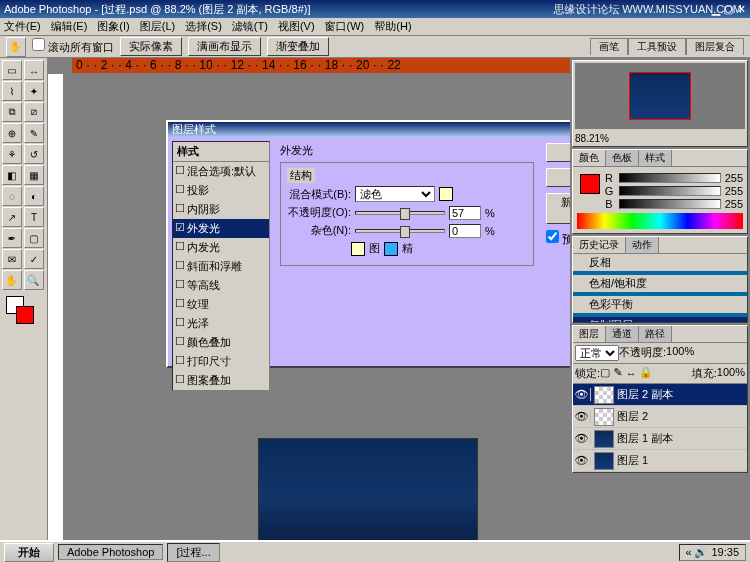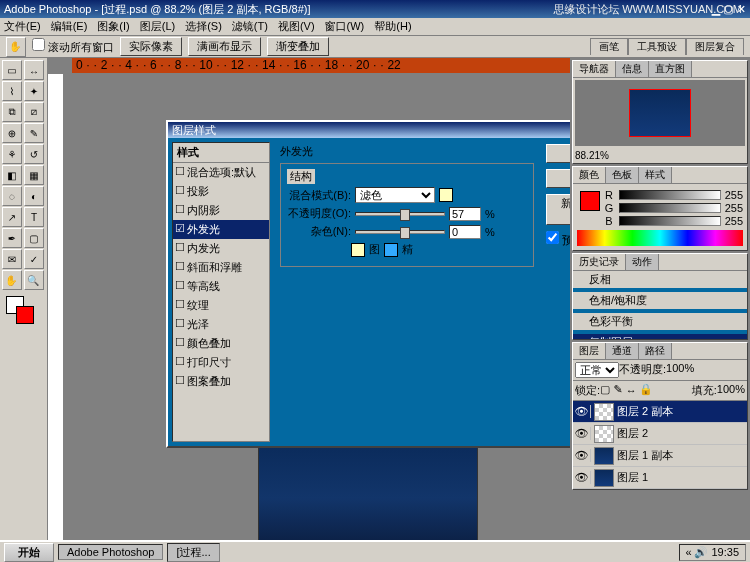--- a/index.html
+++ b/index.html
@@ -17,21 +17,21 @@
 .toolbox{width:48px;background:#d4d0c8;border-right:1px solid #808080;display:flex;flex-direction:column;padding:2px}
 .toolgrid{display:grid;grid-template-columns:1fr 1fr;gap:1px}
 .tool{width:20px;height:20px;background:#d4d0c8;border:1px solid;border-color:#fff #808080 #808080 #fff;display:flex;align-items:center;justify-content:center;font-size:10px}
 .swatches{margin-top:6px;position:relative;height:30px}
 .fg{position:absolute;width:18px;height:18px;background:#fff;border:1px solid #000;left:4px;top:0}
 .bg{position:absolute;width:18px;height:18px;background:#f00;border:1px solid #000;left:14px;top:10px}
 .canvas-wrap{flex:1;background:#808080;position:relative;overflow:hidden}
 .ruler-h{position:absolute;top:0;left:24px;right:0;height:16px;background:#c2410c;border-bottom:1px solid #808080;font-size:12px;padding-left:4px;white-space:nowrap;overflow:hidden}
 .ruler-v{position:absolute;top:16px;left:0;bottom:0;width:16px;background:#fff;border-right:1px solid #808080}
 .image-area{position:absolute;left:210px;top:380px;width:220px;height:120px;background:linear-gradient(180deg,#0a2a5a,#12356a,#0a1a3a);border:1px solid #333}
-.dialog{position:absolute;left:118px;top:62px;width:462px;height:328px;background:#0369a1;border:2px solid;border-color:#fff #404040 #404040 #fff;z-index:50;display:flex;flex-direction:column}
+.dialog{position:absolute;left:118px;top:62px;width:462px;height:248px;background:#c4b5fd;border:2px solid;border-color:#fff #404040 #404040 #fff;z-index:50;display:flex;flex-direction:column}
 .dlg-title{background:linear-gradient(#0a246a,#a6caf0);color:#fff;height:16px;padding:0 4px;display:flex;justify-content:space-between;align-items:center}
 .dlg-body{display:flex;flex:1}
 .style-list{width:98px;border:1px inset #808080;margin:4px;background:#d4d0c8}
 .style-list .hdr{background:#d4d0c8;border-bottom:1px solid #808080;padding:2px 4px;font-weight:bold}
 .style-list .item{padding:2px 4px 2px 14px;position:relative;cursor:default}
 .style-list .item.active{background:#0a246a;color:#fff}
 .style-list .item::before{content:"☐";position:absolute;left:2px}
 .style-list .item.checked::before{content:"☑"}
 .style-content{flex:1;padding:6px}
 .fieldset{border:1px solid #808080;padding:6px;margin-bottom:6px}
@@ -199,25 +199,20 @@
           <span class="btn">取消</span>
           <span class="btn">新建样式(W)...</span>
           <label><input type="checkbox" checked="" style=""> <span>预览(V)</span></label>
         </div>
       </div>
     </div>
   </div>
 
   <div class="panels">
     <div class="panel">
-      <div class="tabs">
-        <span class="ptab active">导航器</span>
-        <span class="ptab">信息</span>
-        <span class="ptab">直方图</span>
-      </div>
       <div class="navigator-view">
           <div class="nav-img"></div>
         </div>
       <div style="padding:2px;font-size:10px">88.21%</div>
     </div>
 
     <div class="panel">
       <div class="tabs">
         <span class="ptab active">颜色</span>
         <span class="ptab">色板</span>

